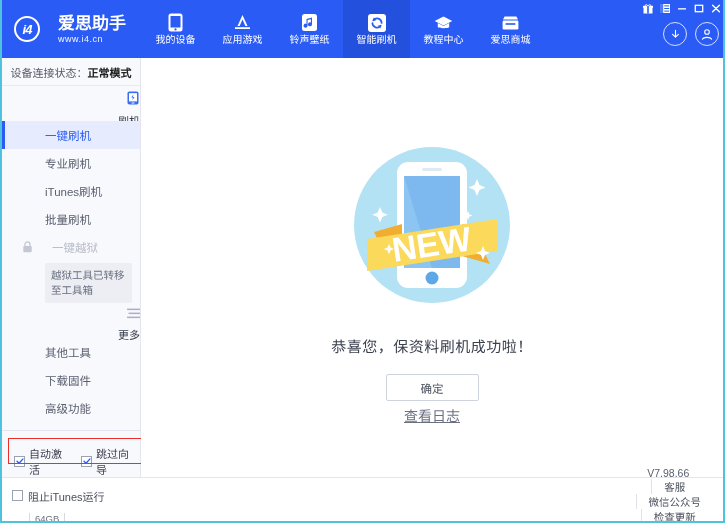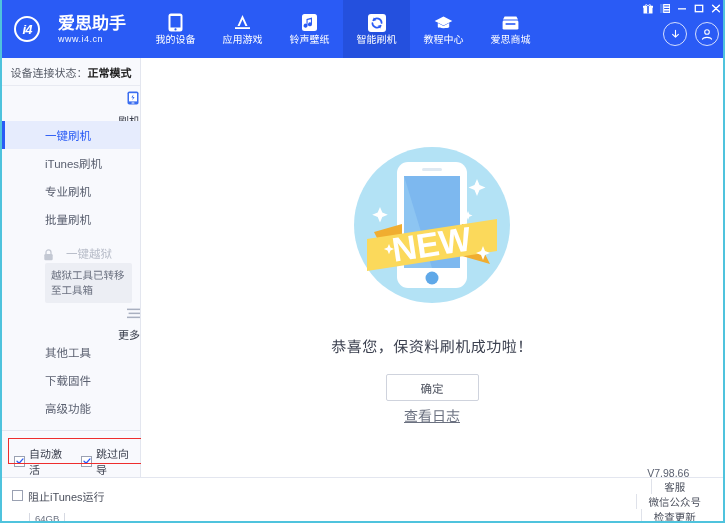--- a/index.html
+++ b/index.html
@@ -98,21 +98,21 @@
   .side-item {
     height:28px; display:flex; align-items:center; padding-left:43px;
     font-size:11.5px; color:#5a6070; cursor:pointer; position:relative;
   }
   .side-item.active {
     background:#e6ecfd; color:#2a5bf5;
   }
   .side-item.active::before {
     content:""; position:absolute; left:0; top:0; bottom:0; width:3px; background:#2a5bf5;
   }
-  .side-item.disabled { color:#b7bcc8; cursor:default; padding-left:40px; gap:11px;align-items:flex-end; }
+  .side-item.disabled { color:#b7bcc8; cursor:default; padding-left:19px; gap:18px; }
   .side-item.disabled .lock { width:13px; height:13px; display:flex; align-items:center; justify-content:center; }
 
   .tip-box {
     margin:2px 8px 4px 43px; padding:5px 6px;
     background:#eceef4; border-radius:2px;
     font-size:10.5px; color:#6b7180; line-height:1.45;
   }
 
   .side-sep { height:1px; background:#e3e6ef; margin:8px 0 0 0; }
 
@@ -331,24 +331,24 @@
             <rect x="4.4" y="11.5" width="3.2" height="0.9" rx="0.45" fill="#fff"></rect>
           </svg>
       </span>
       <span>刷机</span>
     </div>
 
     <div class="side-item active">
       <span>一键刷机</span>
     </div>
     <div class="side-item">
+      <span>专业刷机</span>
+    </div>
+    <div class="side-item">
       <span>iTunes刷机</span>
-    </div>
-    <div class="side-item">
-      <span>专业刷机</span>
     </div>
     <div class="side-item">
       <span>批量刷机</span>
     </div>
 
     <div class="side-item disabled">
       <span class="lock">
         <svg width="11" height="12" viewBox="0 0 11 12">
             <path d="M3 5 L3 3.4 A2.5 2.5 0 0 1 8 3.4 L8 5" stroke="#c3c8d3" stroke-width="1.3" fill="none"></path>
             <rect x="1.3" y="5" width="8.4" height="6.3" rx="1.2" fill="#c3c8d3"></rect>

